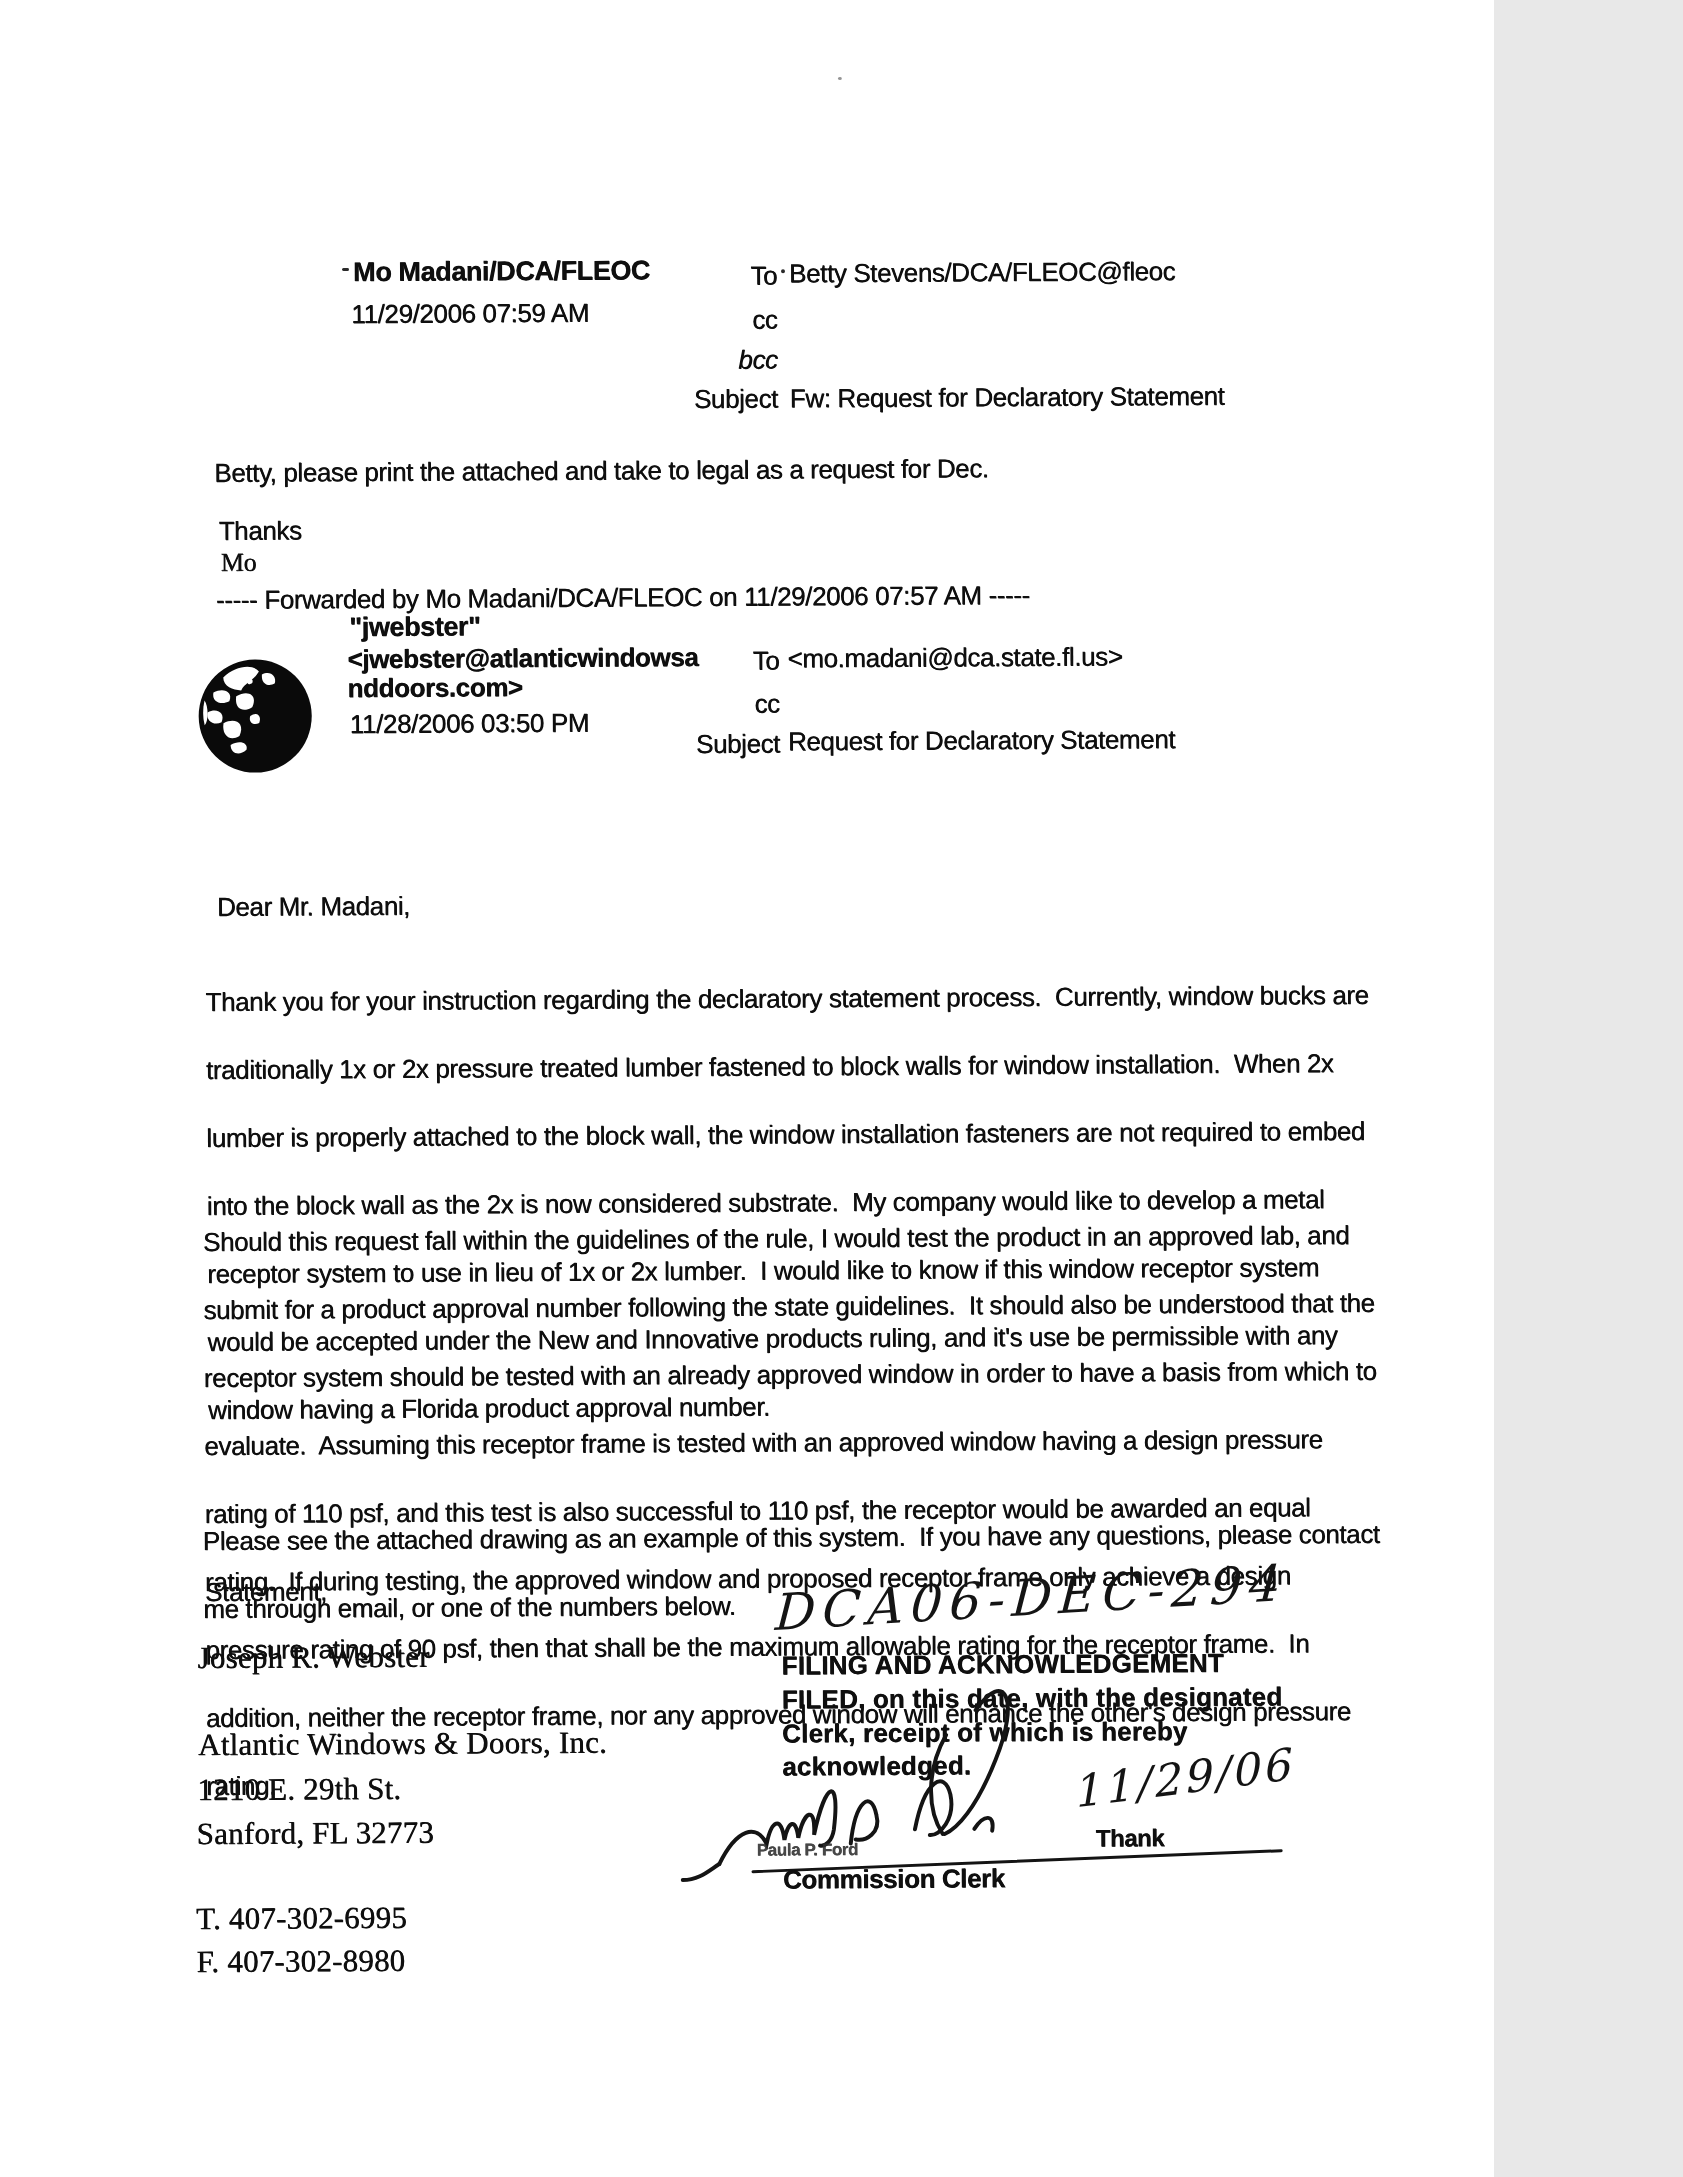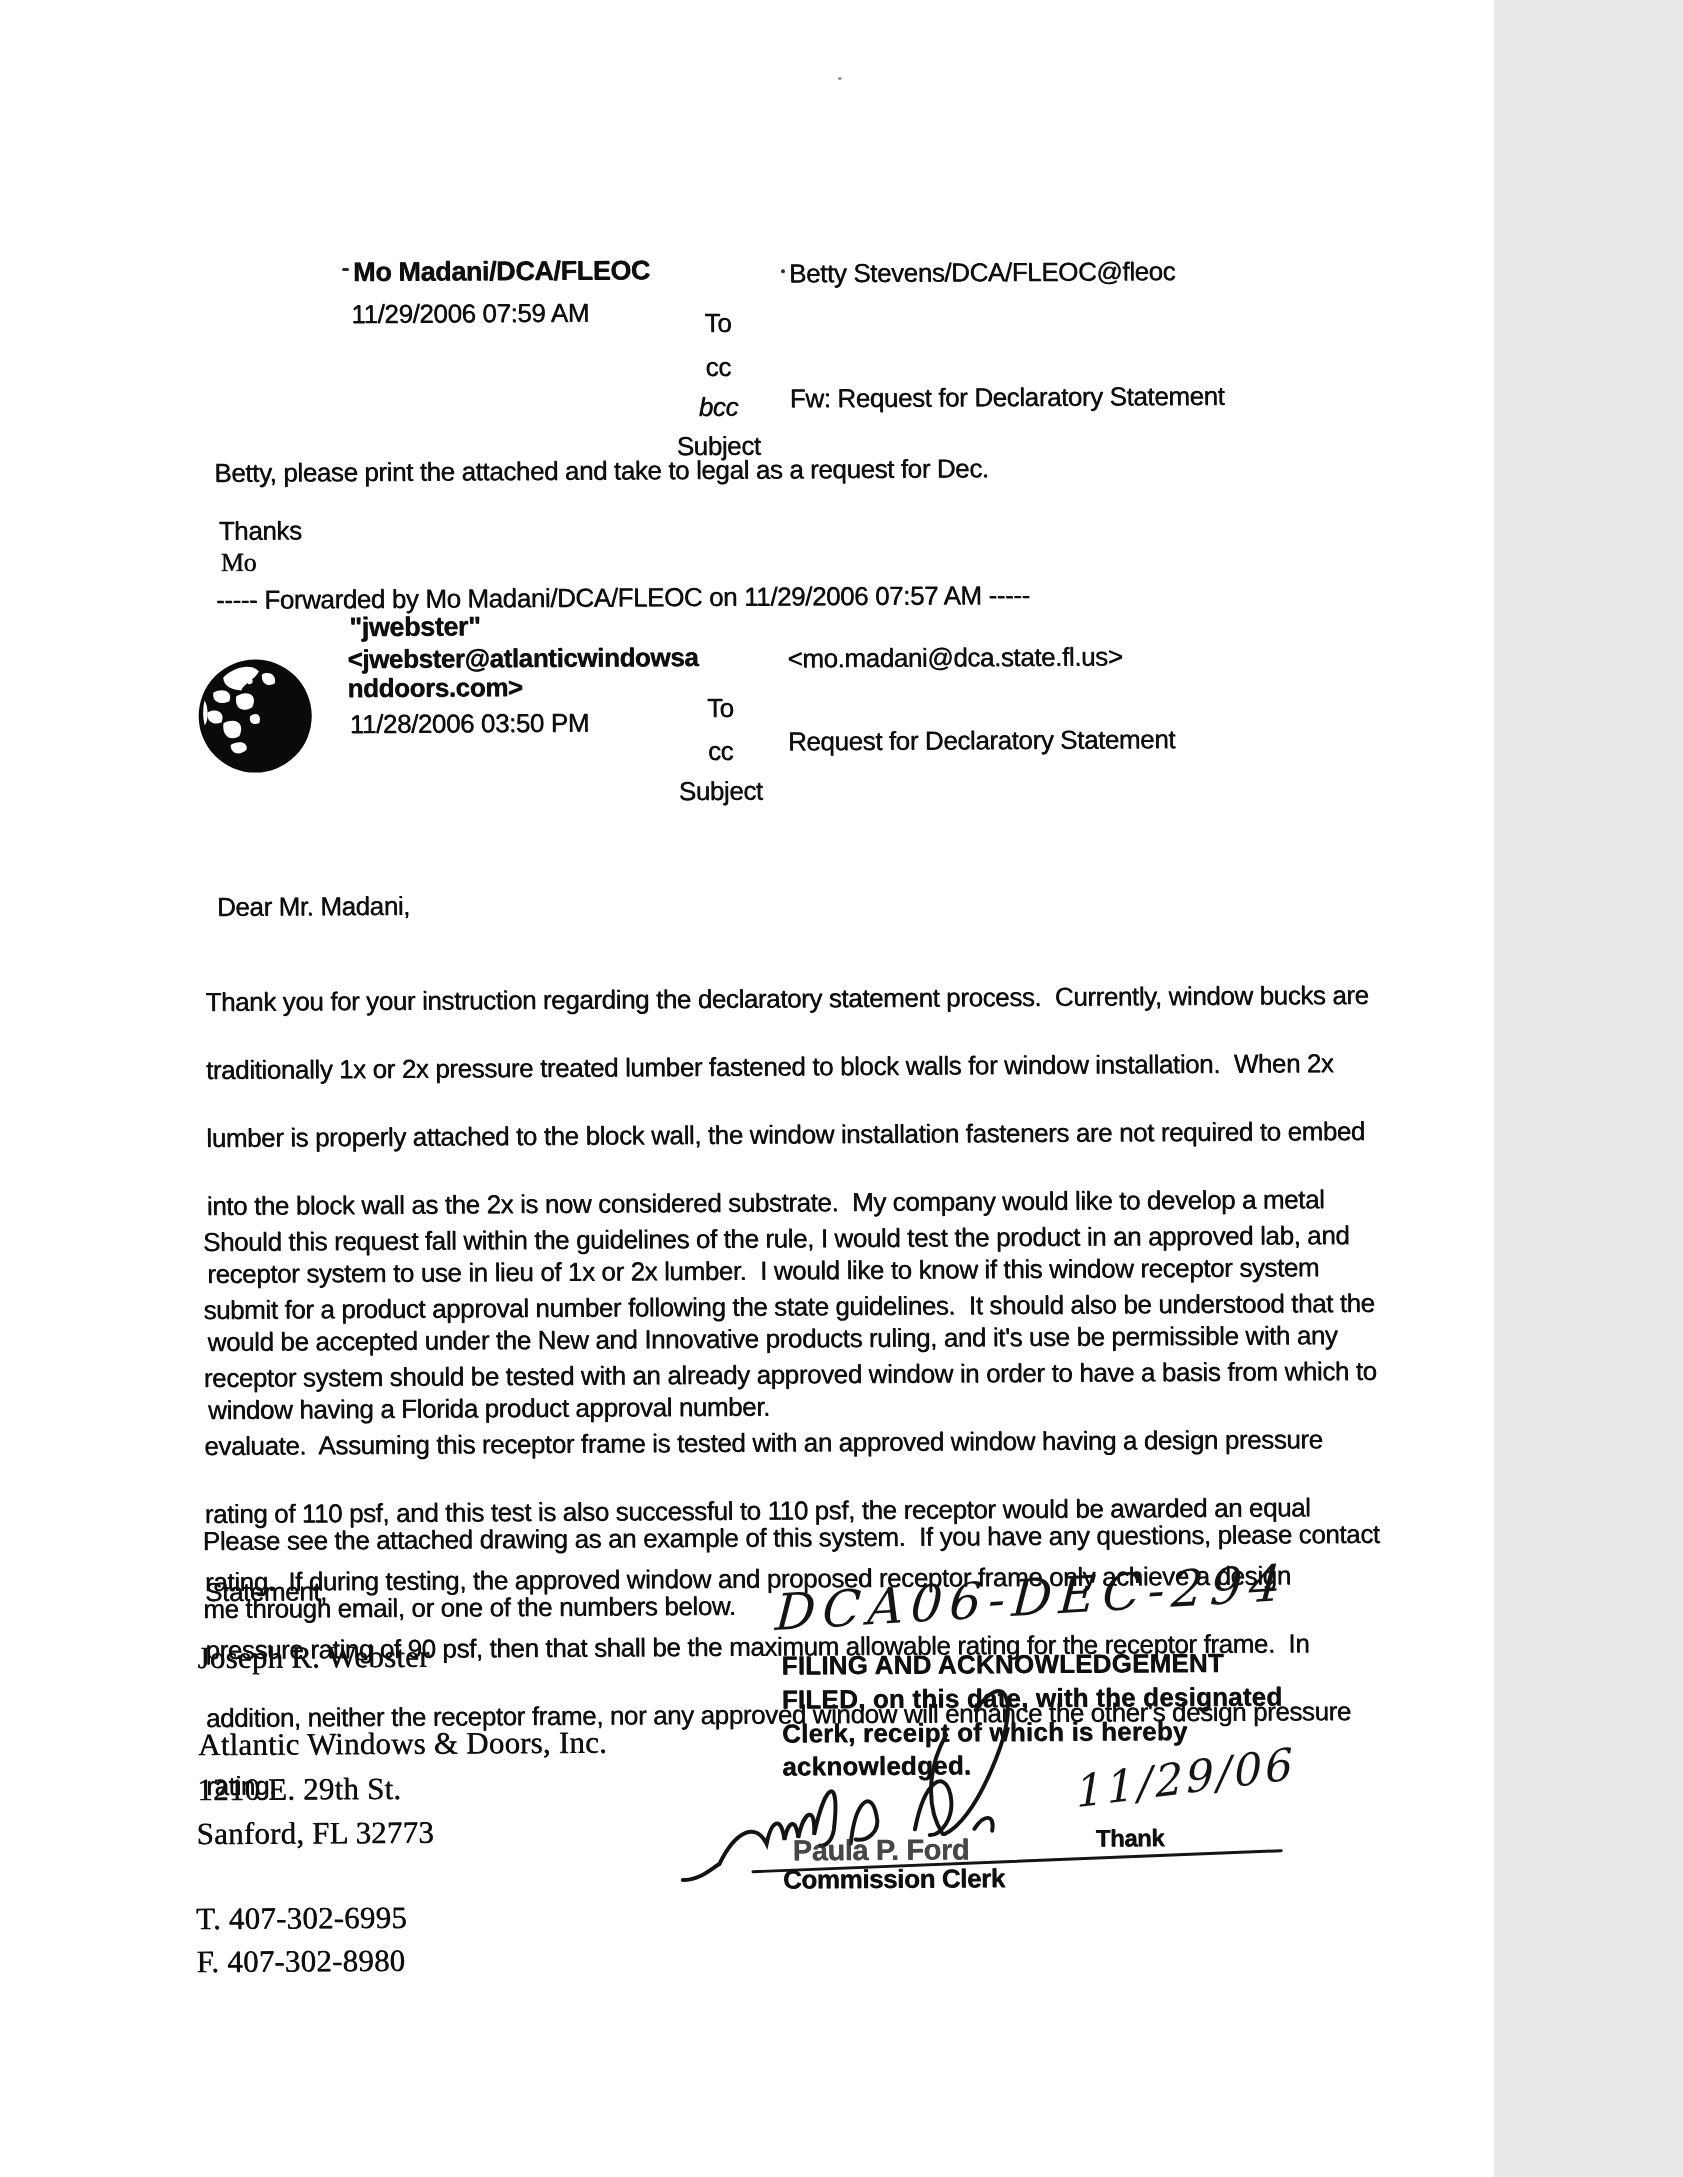--- a/index.html
+++ b/index.html
@@ -5,21 +5,21 @@
   html,body{margin:0;padding:0;background:#e8e8e8;}
   .page{position:relative;width:1494px;height:2177px;background:#ffffff;overflow:hidden;
         font-family:"Liberation Sans", sans-serif;color:#0f0f0f;}
   .content{position:absolute;left:0;top:0;width:1683px;height:2177px;
            transform:rotate(-0.35deg);transform-origin:842px 1089px;}
   .abs{position:absolute;white-space:pre;}
   .ink{text-shadow:0.5px 0.4px 0 currentColor;}
   .sans{font-family:"Liberation Sans", sans-serif;font-size:26px;letter-spacing:-0.4px;line-height:32px;}
   .bold{font-weight:700;}
   .serif{font-family:"Liberation Serif", serif;font-size:31px;letter-spacing:0.2px;}
-  .label{width:119px;text-align:center;margin-top:47px;}
+  .label{width:119px;text-align:right;}
   .hdr-name{font-size:27px;}
   .line-row{height:32px;}
   .stamp-line{font-size:26px;font-weight:700;letter-spacing:0.2px;}
   .hand{font-family:"DejaVu Serif", serif;font-style:italic;color:#141414;}
   .case-number{font-size:50px;letter-spacing:7px;transform:rotate(-3deg) skewX(-7deg);}
   .hand-date{font-size:44px;letter-spacing:3px;transform:rotate(-7deg) skewX(-6deg);}
   .speck{position:absolute;background:#2a2a2a;border-radius:50%;}
   .faded{color:#2e2e2e;text-shadow:0.4px 0.3px 0 currentColor;opacity:0.88;}
   svg{display:block;}
 </style>
@@ -139,18 +139,18 @@
         <path d="M300,252 C310,237 321,237 318,254" stroke-width="4"></path>
 
         <path d="M302,132 C332,90 347,122 322,182 C302,232 282,252 270,257" stroke-width="4"></path>
         <path d="M272,157 C252,192 252,232 268,257" stroke-width="4"></path>
       </svg>
     </div>
 
     <div class="abs hand hand-date" style="left:1071px;top:1754px;">11/29/06</div>
     <div class="abs sans ink bold" style="left:1091px;top:1824px;font-size:24px;">Thank</div>
 
-    <div class="abs sans faded" style="left:788px;top:1834px;font-size:29px;font-weight:700;">Paula P. Ford</div>
+    <div class="abs sans faded" style="left:752px;top:1834px;font-size:17px;font-weight:700;">Paula P. Ford</div>
     <div class="abs sans ink bold" style="left:778px;top:1863px;font-size:26px;">Commission Clerk</div>
 
   </div>
 </div>
 
 
 </body></html>

